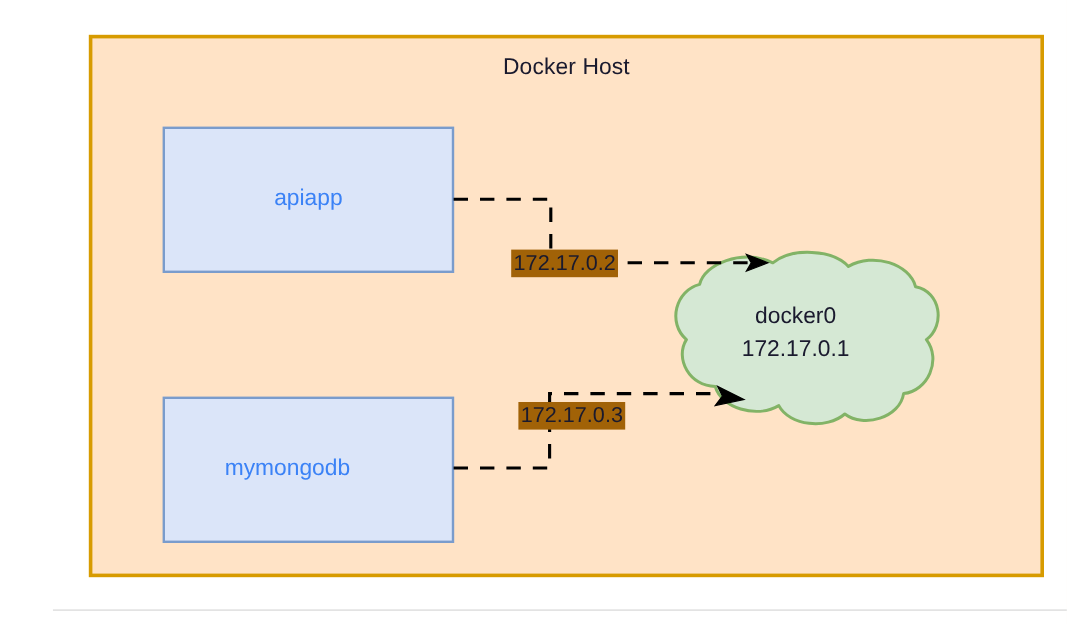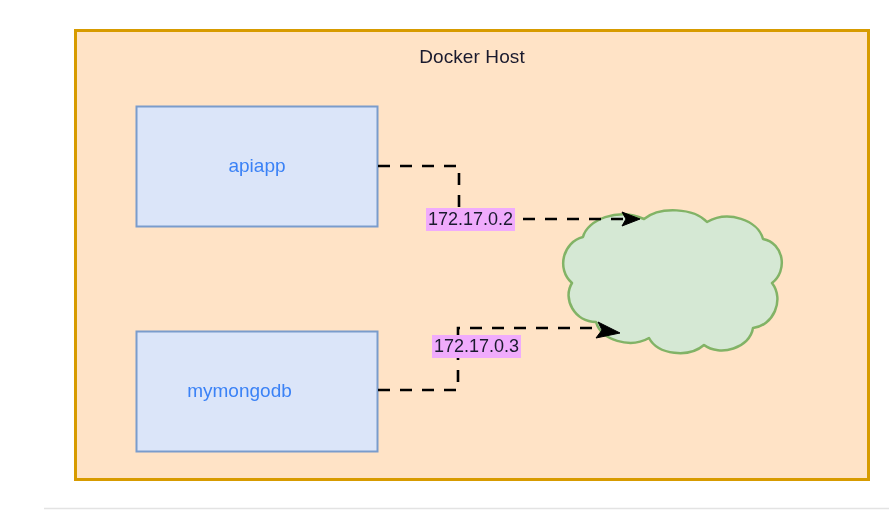--- a/index.html
+++ b/index.html
@@ -49,21 +49,21 @@
     top: 155px;
     width: 242px;
   }
   #mymongodb-label {
     left: 92px;
     top: 380px;
     width: 207px;
   }
   .edge-label {
     position: absolute;
-    background: #f0abfc;
+    background: #a16207;
     font-size: 18px;
     color: #1a1a2e;
     white-space: nowrap;
     line-height: 23px;
     padding: 0 2px;
   }
   #edge-label-1 {
     left: 382px;
     top: 208px;
   }
@@ -127,15 +127,17 @@
 
   <div class="node-label" id="apiapp-label">apiapp</div>
 
   <div class="node-label" id="mymongodb-label">mymongodb</div>
 
   <div class="edge-label" id="edge-label-1">172.17.0.2</div>
 
   <div class="edge-label" id="edge-label-2">172.17.0.3</div>
 
   <div class="cloud-text">
+    <span>docker0</span>
+    <span>172.17.0.1</span>
   </div>
 
 </div>
 
 </body></html>

